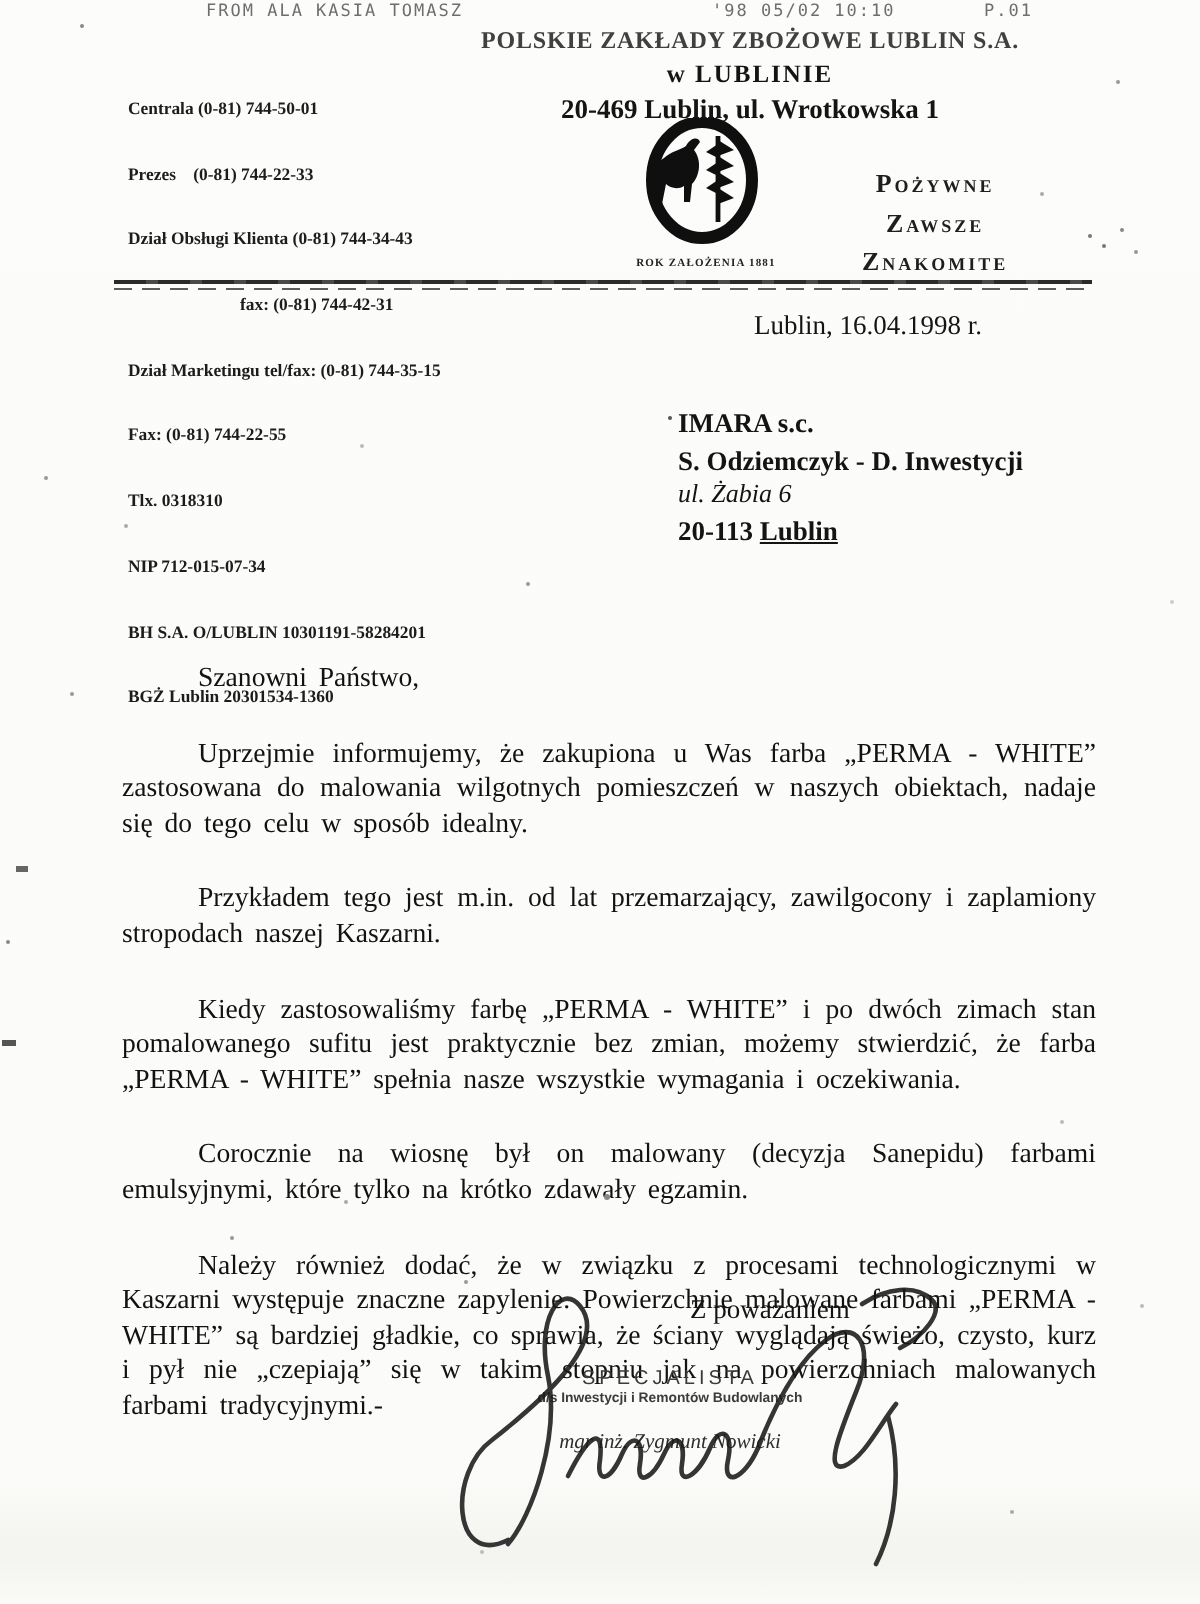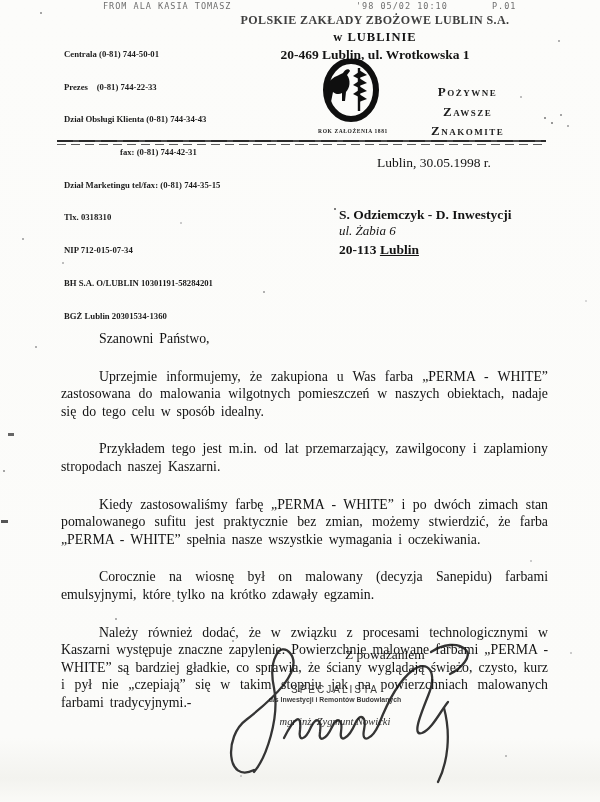--- a/index.html
+++ b/index.html
@@ -87,20 +87,21 @@
   <div class="company-location">w LUBLINIE</div>
   <div class="company-address">20-469 Lublin, ul. Wrotkowska 1</div>
 </div>
 
 <div class="contacts">
   <div>Centrala (0-81) 744-50-01</div>
   <div>Prezes    (0-81) 744-22-33</div>
   <div>Dział Obsługi Klienta (0-81) 744-34-43</div>
   <div class="indent">fax: (0-81) 744-42-31</div>
   <div>Dział Marketingu tel/fax: (0-81) 744-35-15</div>
+  <div>Fax: (0-81) 744-22-55</div>
   <div>Tlx. 0318310</div>
   <div>NIP 712-015-07-34</div>
   <div>BH S.A. O/LUBLIN 10301191-58284201</div>
   <div>BGŻ Lublin 20301534-1360</div>
 </div>
 
 <div class="logo">
   <svg width="82" height="64" viewBox="0 0 82 64">
     <ellipse cx="39" cy="31" rx="25" ry="29" fill="none" stroke="#0f0f0f" stroke-width="6"></ellipse>
     <line x1="47" y1="9" x2="47" y2="52" stroke="#0f0f0f" stroke-width="2.4"></line>
@@ -112,23 +113,24 @@
 </div>
 
 <div class="slogan">
   <div>Pożywne</div>
   <div>Zawsze</div>
   <div>Znakomite</div>
 </div>
 
 <div class="divider"></div>
 
-<div class="date-line">Lublin, 30.05.1998 r.</div>
+<div class="date-line">Lublin, 16.04.1998 r.</div>
 
 <div class="recipient">
+  <div class="recipient-company">IMARA s.c.</div>
   <div class="recipient-owners">S. Odziemczyk - D. Inwestycji</div>
   <div class="recipient-street">ul. Żabia 6</div>
   <div class="recipient-city-line">
     <span>20-113</span>
     <span class="underline">Lublin</span>
   </div>
 </div>
 
 <div class="letter-body">
   <div class="salutation">Szanowni Państwo,</div>

